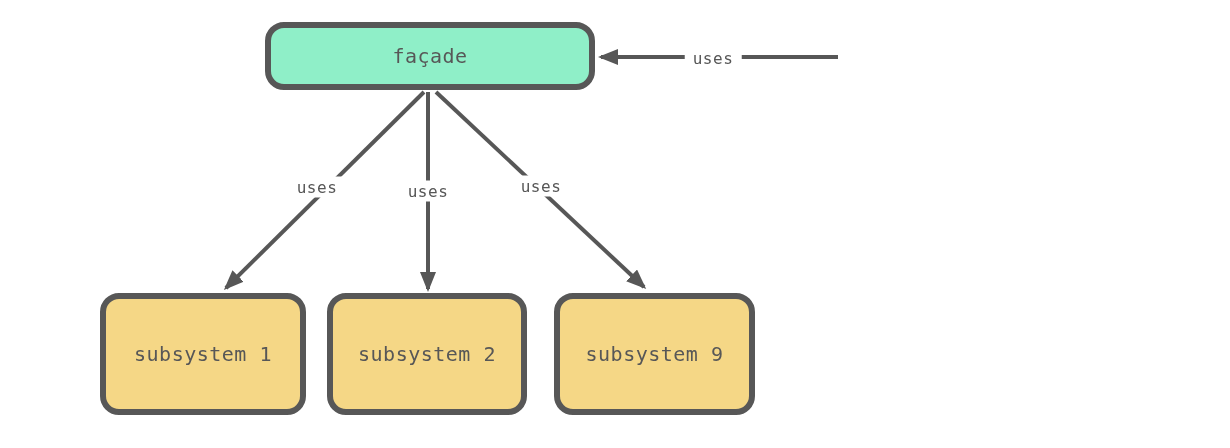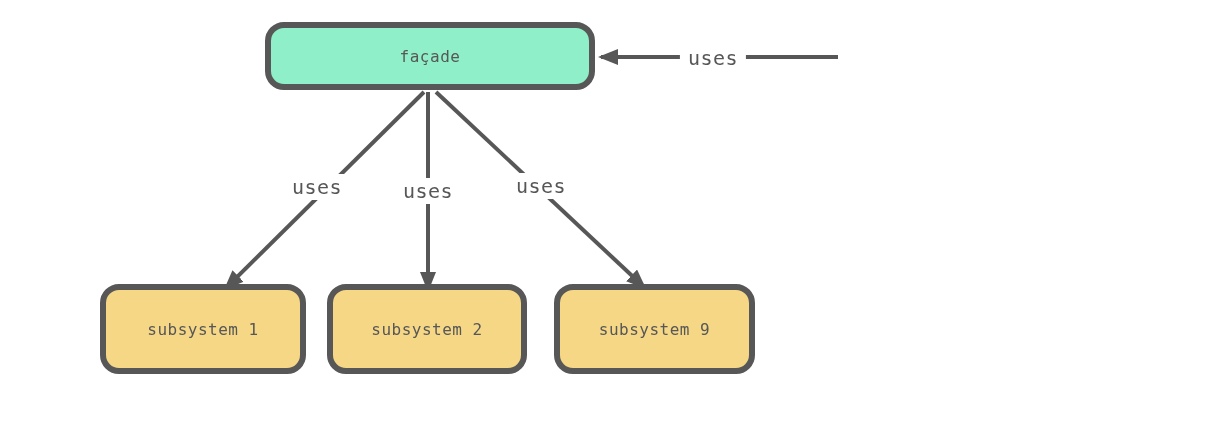--- a/index.html
+++ b/index.html
@@ -34,44 +34,44 @@
     fill:var(--line);
   }
   .node{
     position:absolute;
     display:flex;
     align-items:center;
     justify-content:center;
     border:6px solid var(--border);
     border-radius:19px;
     color:var(--text);
-    font-size:16px;
+    font-size:20px;
     letter-spacing:0.5px;
   }
   .node-facade{
     left:265px;top:22px;width:330px;height:68px;
     background:var(--facade-fill);
   }
   .node-client{
     left:840px;top:22px;width:325px;height:70px;
     background:var(--client-fill);
   }
   .node-subsystem{
     background:var(--subsystem-fill);
-    width:206px;height:90px;top:284px;
+    width:206px;height:122px;top:293px;
   }
   .node-subsystem-1{left:100px;width:206px;}
   .node-subsystem-2{left:327px;width:200px;}
   .node-subsystem-3{left:554px;width:201px;}
   .edge-label{
     position:absolute;
     transform:translate(-50%,-50%);
     background:var(--background);
     color:var(--text);
-    font-size:20px;
+    font-size:16px;
     padding:1px 8px;
     letter-spacing:0.5px;
     white-space:nowrap;
   }
   .edge-label-top{left:713px;top:58px;}
   .edge-label-left{left:317px;top:187px;}
   .edge-label-mid{left:428px;top:191px;}
   .edge-label-right{left:541px;top:186px;}
 </style>
 </head>

